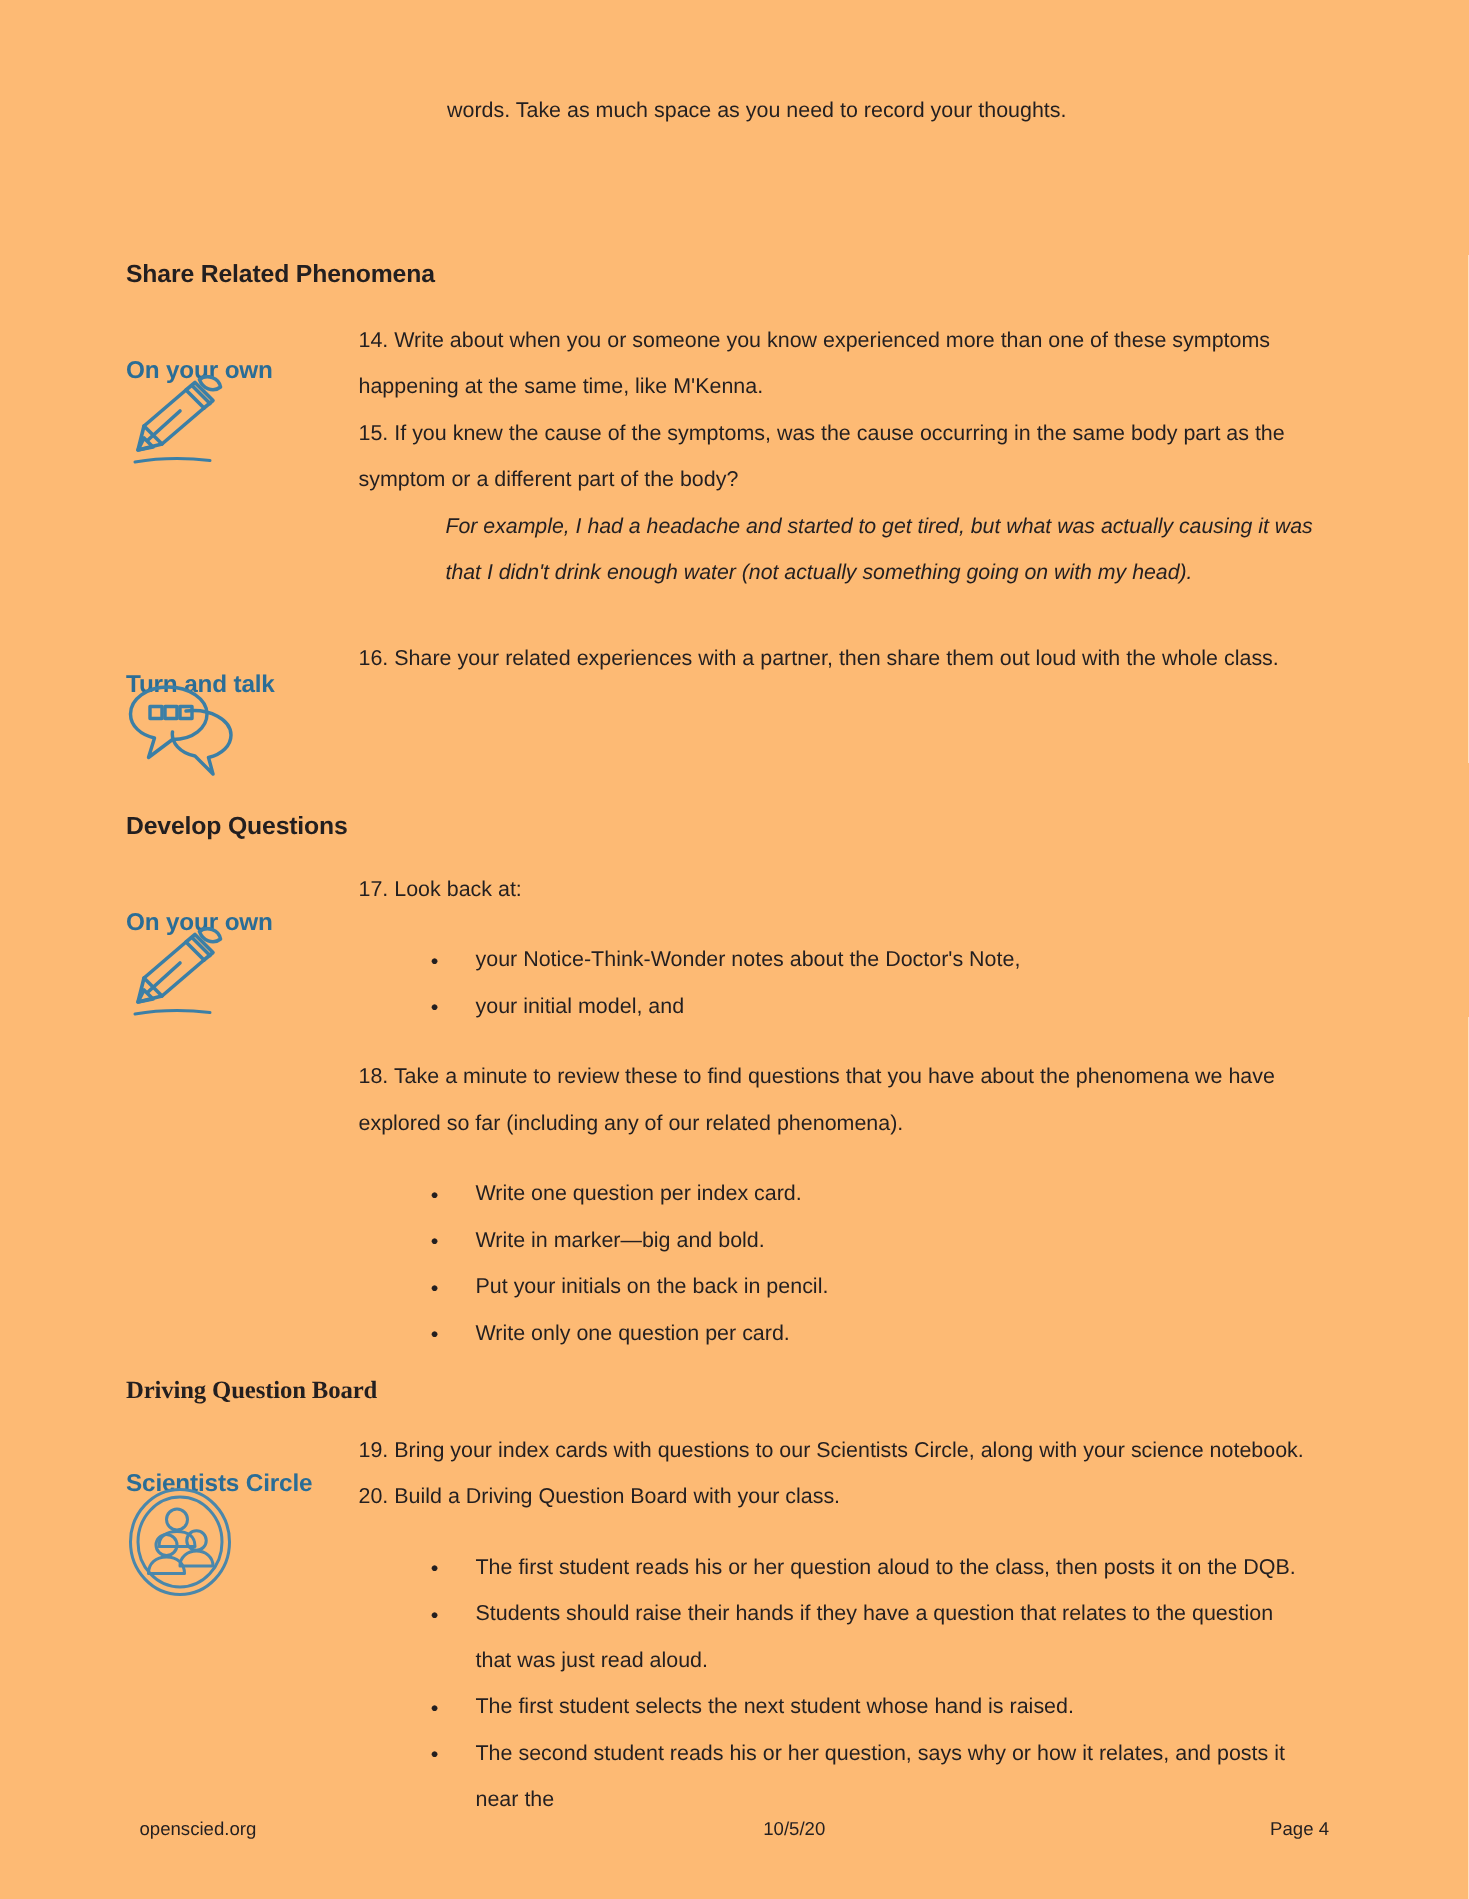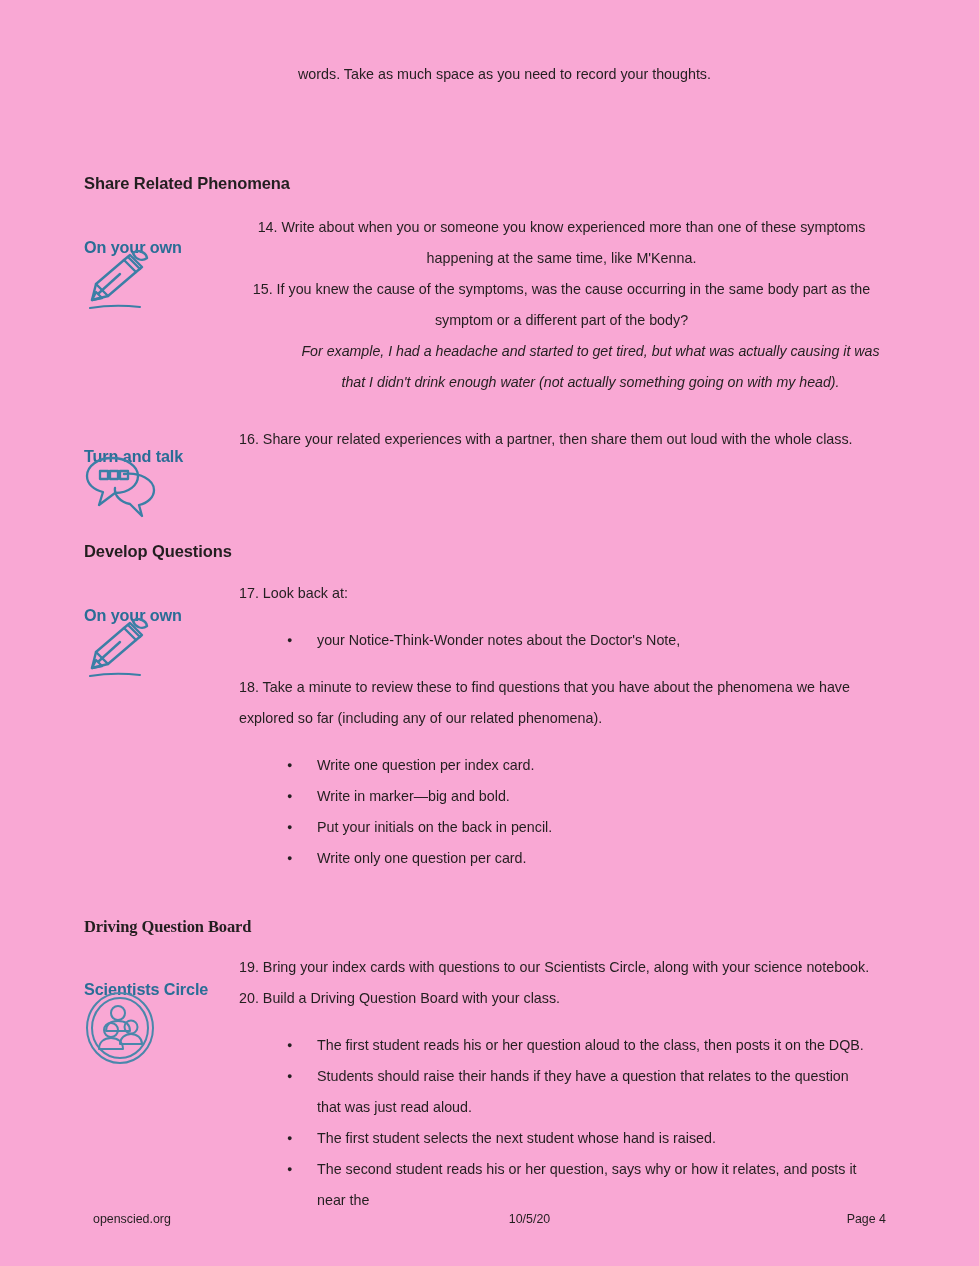--- a/index.html
+++ b/index.html
@@ -9,21 +9,21 @@
   }
   body {
     font-family: "Liberation Sans", sans-serif;
     color: #231f20;
   }
   .page {
     position: relative;
     width: 979px;
     height: 1266px;
     margin: 0 auto;
-    background: #f9a8d4;
+    background: #fdba74;
     overflow: hidden;
   }
 
   
   .intro-line {
     position: absolute;
     left: 298px;
     top: 63px;
     font-size: 14.3px;
     line-height: 22px;
@@ -164,21 +164,21 @@
         <path d="M40 10 L46 5 L58 17 L52 22"></path>
         <path d="M44 7 L56 19"></path>
 
         <path d="M49 3 C54 -1 62 2 63 8 C58 12 51 9 49 3 Z"></path>
 
         <path d="M6 58 Q30 54 56 57" stroke-width="2"></path>
       </g>
     </svg>
   </div>
 
-  <div class="content-col" style="top:212px;text-align:center;">
+  <div class="content-col" style="top:212px;">
     <div class="num-item">14. Write about when you or someone you know experienced more than one of these symptoms happening at the same time, like M'Kenna.</div>
     <div class="num-item">15. If you knew the cause of the symptoms, was the cause occurring in the same body part as the symptom or a different part of the body?</div>
     <div class="example">For example, I had a headache and started to get tired, but what was actually causing it was that I didn't drink enough water (not actually something going on with my head).</div>
     <div class="spacer-line"></div>
   </div>
 
   <div class="role-label" style="top:427px;">Turn and talk</div>
 
   <div class="icon-box" style="top:452px;">
     <svg width="78" height="68" viewBox="0 0 78 68" aria-hidden="true">
@@ -215,20 +215,21 @@
         <path d="M49 3 C54 -1 62 2 63 8 C58 12 51 9 49 3 Z"></path>
         <path d="M6 58 Q30 54 56 57" stroke-width="2"></path>
       </g>
     </svg>
   </div>
 
   <div class="content-col" style="top:578px;">
     <div class="num-item">17. Look back at:</div>
     <ul class="bullets">
       <li>your Notice-Think-Wonder notes about the Doctor's Note,</li>
+      <li>your initial model, and</li>
     </ul>
     <div class="num-item">18. Take a minute to review these to find questions that you have about the phenomena we have explored so far (including any of our related phenomena).</div>
     <ul class="bullets">
       <li>Write one question per index card.</li>
       <li>Write in marker—big and bold.</li>
       <li>Put your initials on the back in pencil.</li>
       <li>Write only one question per card.</li>
     </ul>
   </div>
 

